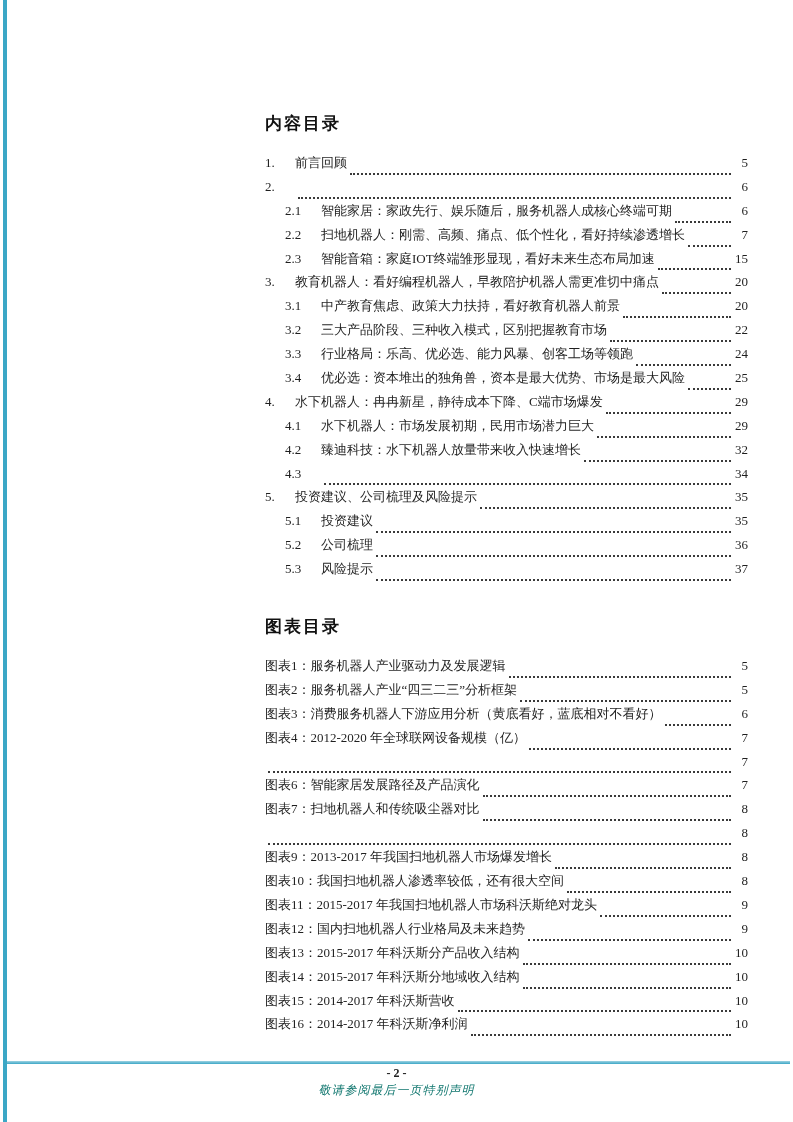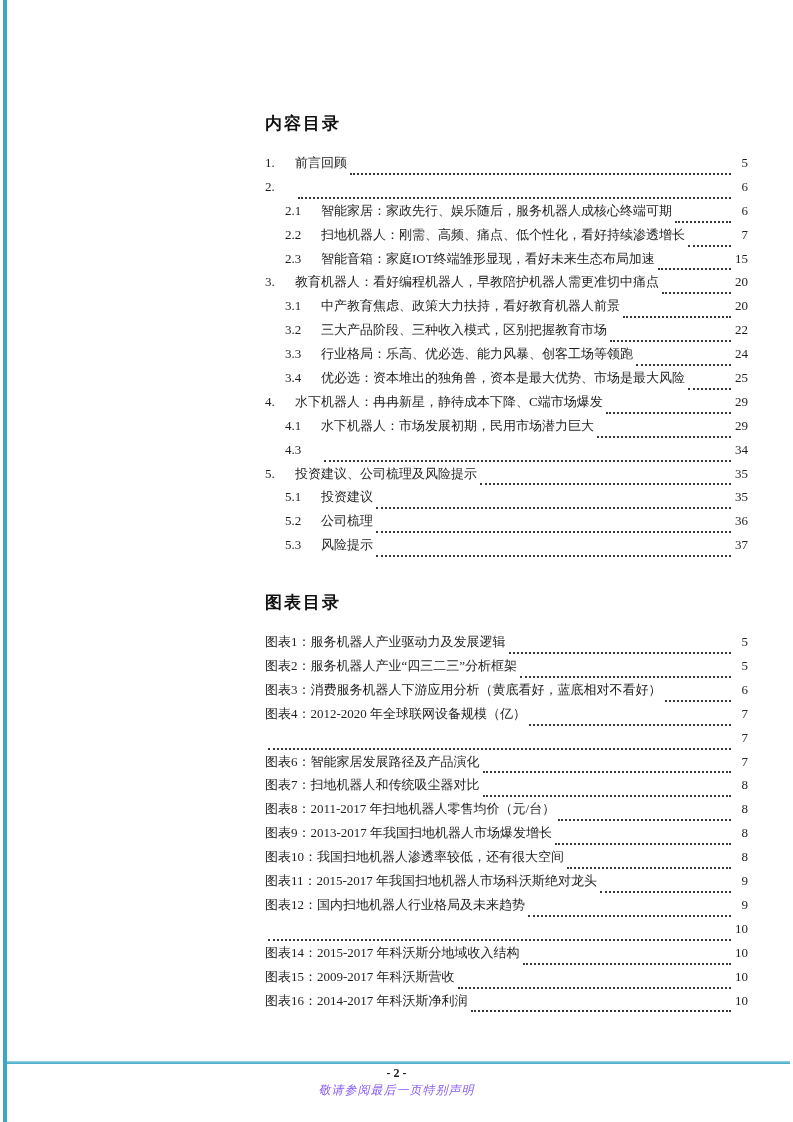--- a/index.html
+++ b/index.html
@@ -92,21 +92,21 @@
     color: #222;
   }
   .footer-note {
     position: absolute;
     left: 0;
     right: 0;
     top: 1082px;
     text-align: center;
     font-size: 12px;
     font-style: italic;
-    color: #8b5cf6;
+    color: #0f766e;
     letter-spacing: 1px;
   }
 </style>
 </head>
 <body>
 
 <div class="page">
 
   <div class="left-accent"></div>
 
@@ -192,20 +192,26 @@
           <span class="pgnum">29</span>
         </div>
 
         <div class="toc-row level-2">
           <span class="num">4.1</span>
           <span class="label">水下机器人：市场发展初期，民用市场潜力巨大</span>
           <span class="dots"></span>
           <span class="pgnum">29</span>
         </div>
 
+        <div class="toc-row level-2">
+          <span class="num">4.2</span>
+          <span class="label">臻迪科技：水下机器人放量带来收入快速增长</span>
+          <span class="dots"></span>
+          <span class="pgnum">32</span>
+        </div>
 
         <div class="toc-row level-2">
           <span class="num">4.3</span>
           <span class="dots"></span>
           <span class="pgnum">34</span>
         </div>
 
         <div class="toc-row level-1">
           <span class="num">5.</span>
           <span class="label">投资建议、公司梳理及风险提示</span>
@@ -276,21 +282,20 @@
           <span class="pgnum">7</span>
         </div>
 
         <div class="toc-row">
           <span class="label">图表7：扫地机器人和传统吸尘器对比</span>
           <span class="dots"></span>
           <span class="pgnum">8</span>
         </div>
 
         <div class="toc-row">
-          <span class="label">图表8：2011-2017 年扫地机器人零售均价（元/台）</span>
           <span class="dots"></span>
           <span class="pgnum">8</span>
         </div>
 
         <div class="toc-row">
           <span class="label">图表9：2013-2017 年我国扫地机器人市场爆发增长</span>
           <span class="dots"></span>
           <span class="pgnum">8</span>
         </div>
 
@@ -306,32 +311,33 @@
           <span class="pgnum">9</span>
         </div>
 
         <div class="toc-row">
           <span class="label">图表12：国内扫地机器人行业格局及未来趋势</span>
           <span class="dots"></span>
           <span class="pgnum">9</span>
         </div>
 
         <div class="toc-row">
+          <span class="label">图表13：2015-2017 年科沃斯分产品收入结构</span>
           <span class="dots"></span>
           <span class="pgnum">10</span>
         </div>
 
         <div class="toc-row">
           <span class="label">图表14：2015-2017 年科沃斯分地域收入结构</span>
           <span class="dots"></span>
           <span class="pgnum">10</span>
         </div>
 
         <div class="toc-row">
-          <span class="label">图表15：2009-2017 年科沃斯营收</span>
+          <span class="label">图表15：2014-2017 年科沃斯营收</span>
           <span class="dots"></span>
           <span class="pgnum">10</span>
         </div>
 
         <div class="toc-row">
           <span class="label">图表16：2014-2017 年科沃斯净利润</span>
           <span class="dots"></span>
           <span class="pgnum">10</span>
         </div>
       </div>

